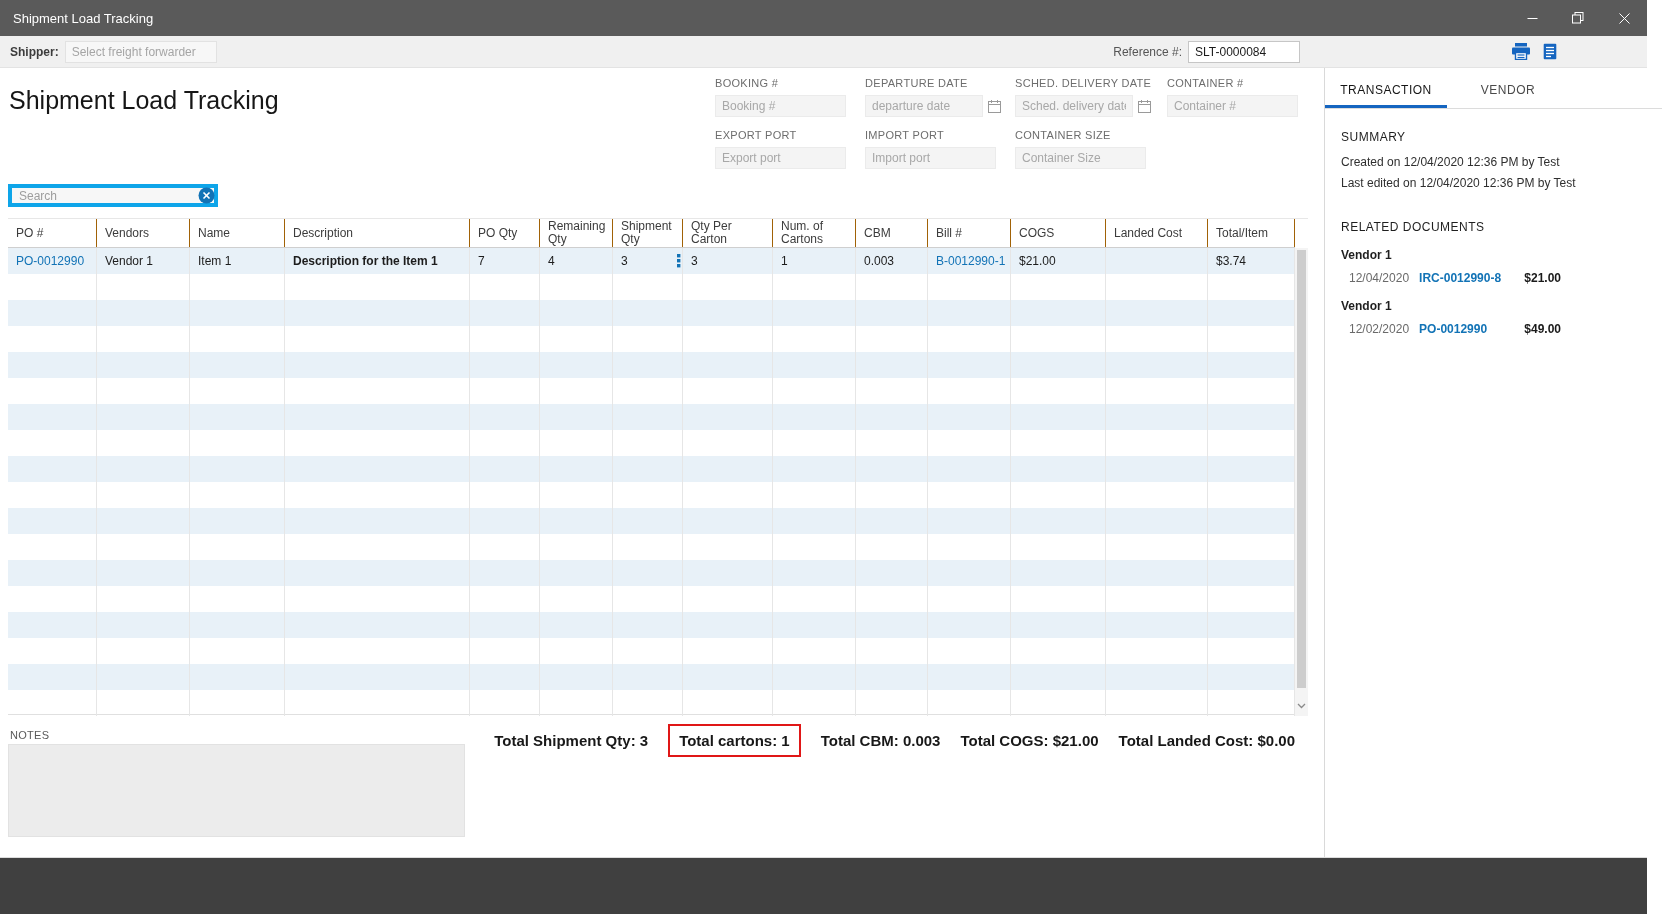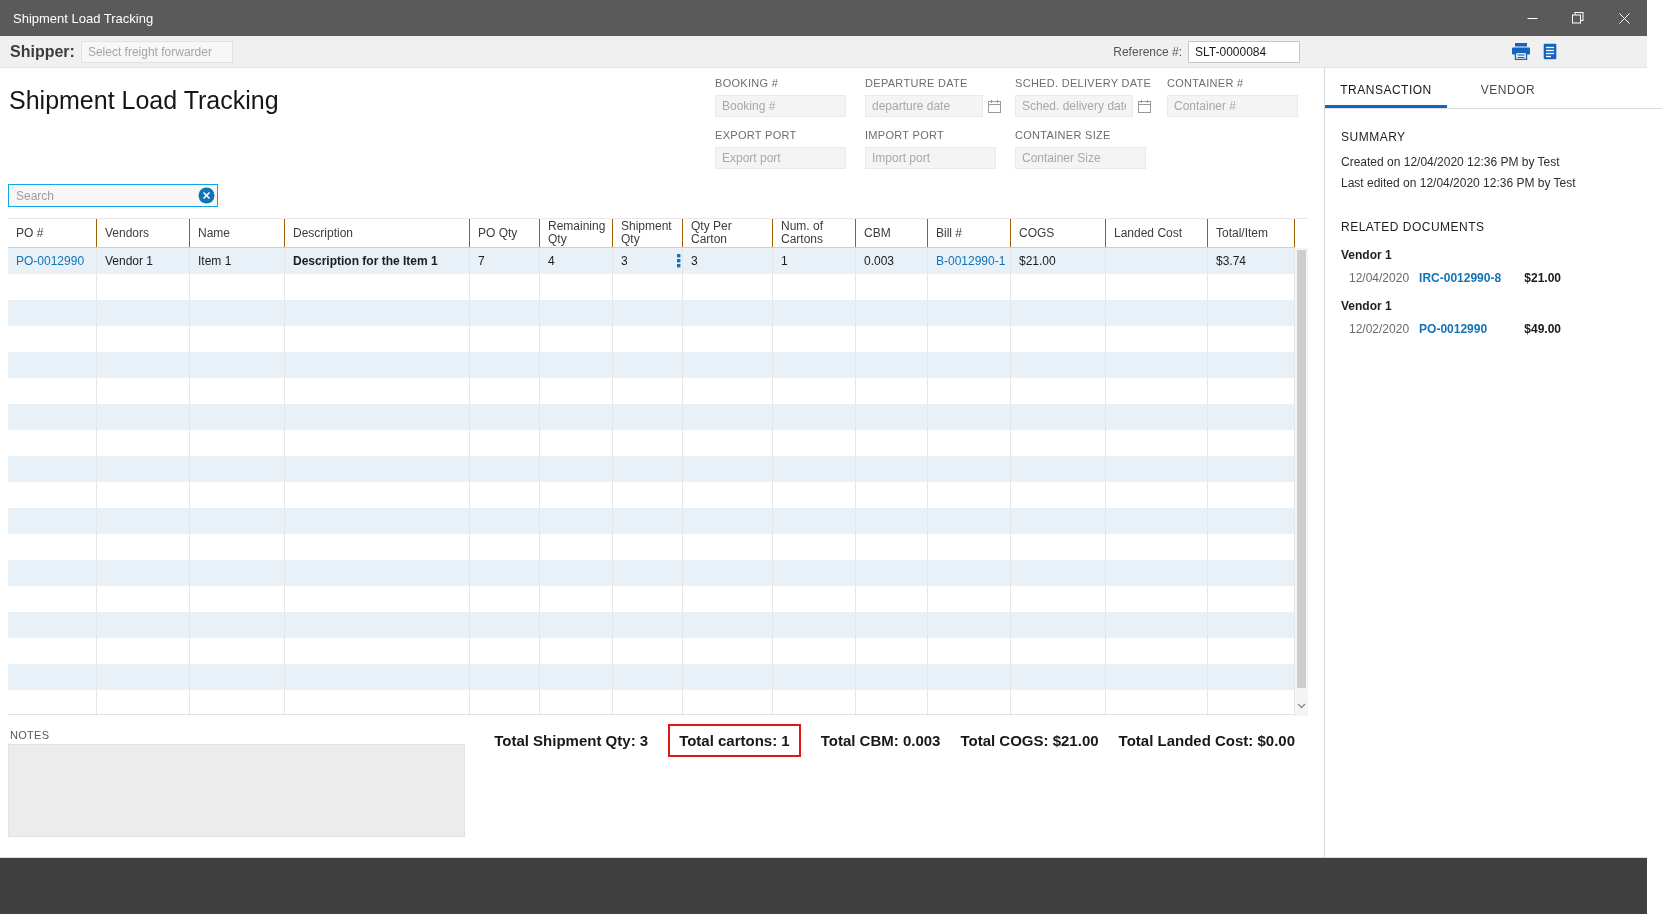--- a/index.html
+++ b/index.html
@@ -8,42 +8,42 @@
   .window { position:relative; width:1647px; height:914px; background:#404040; }
 
   
   .titlebar { position:absolute; top:0; left:0; right:0; height:36px; background:#5a5a5a; display:flex; align-items:center; color:#fff; }
   .titlebar-text { padding-left:13px; font-size:13px; }
   .win-controls { margin-left:auto; display:flex; height:100%; }
   .win-btn { width:46px; height:100%; display:flex; align-items:center; justify-content:center; cursor:default; }
 
   
   .toolbar { position:absolute; top:36px; left:0; right:0; height:32px; background:#f0f0f0; border-bottom:1px solid #e3e3e3; display:flex; align-items:center; padding:0 10px; }
-  .shipper-label { font-size:16px; font-weight:bold; color:#3c3c3c; margin-right:6px; }
+  .shipper-label { font-size:12px; font-weight:bold; color:#3c3c3c; margin-right:6px; }
   .shipper-input { width:152px; height:22px; background:#f7f7f7; border:1px solid #e2e2e2; font-size:12px; padding:0 6px; color:#333; font-family:inherit; }
   .shipper-input::placeholder { color:#a5a5a5; }
   .ref-group { position:absolute; right:347px; top:5px; display:flex; align-items:center; }
   .ref-label { font-size:12px; color:#555; margin-right:6px; }
   .ref-input { width:112px; height:22px; background:#fff; border:1px solid #c6c6c6; font-size:12px; padding:0 6px; color:#1a1a1a; font-family:inherit; }
   .tool-icon { position:absolute; top:7px; cursor:pointer; }
   .tool-icon.print { left:1511px; }
   .tool-icon.doc { left:1543px; }
 
   
   .main { position:absolute; top:68px; left:0; width:1324px; height:790px; background:#fff; }
   .page-title { position:absolute; left:9px; top:18px; font-size:25px; font-weight:400; color:#161616; }
 
   
   .pipeline { position:absolute; left:8px; top:63px; display:flex; }
   .stage { height:23px; display:flex; align-items:center; color:#fff; font-size:11px; font-weight:bold; letter-spacing:.3px; padding:0 17px 0 19px; margin-right:2px; clip-path:polygon(0 0, calc(100% - 9px) 0, 100% 50%, calc(100% - 9px) 100%, 0 100%, 9px 50%); cursor:pointer; }
   .stage.first { clip-path:polygon(0 0, calc(100% - 9px) 0, 100% 50%, calc(100% - 9px) 100%, 0 100%); padding-left:13px; }
 
   
   .search-wrap { position:absolute; left:8px; top:116px; width:210px; height:23px; }
-  .search-input { width:100%; height:100%; background:#f7f7f7; border:1px solid #0ea5e9; font-size:12px; padding:0 24px 0 7px; color:#333; font-family:inherit; }
+  .search-input { width:100%; height:100%; background:#f7f7f7; border:4px solid #0ea5e9; font-size:12px; padding:0 24px 0 7px; color:#333; font-family:inherit; }
   .search-input::placeholder { color:#9d9d9d; }
   .search-clear { position:absolute; right:3px; top:3px; width:17px; height:17px; cursor:pointer; }
 
   
   .fields-grid { position:absolute; left:715px; top:9px; display:grid; grid-template-columns:150px 150px 152px 150px; row-gap:12px; }
   .field { display:flex; flex-direction:column; }
   .field-label { font-size:11px; color:#6d6d6d; letter-spacing:.3px; margin-bottom:6px; }
   .field-ctl { display:flex; align-items:center; }
   .field-input { height:22px; background:#f4f4f4; border:1px solid #ebebeb; font-size:12px; padding:0 6px; color:#444; font-family:inherit; }
   .field-input::placeholder { color:#a8a8a8; }

